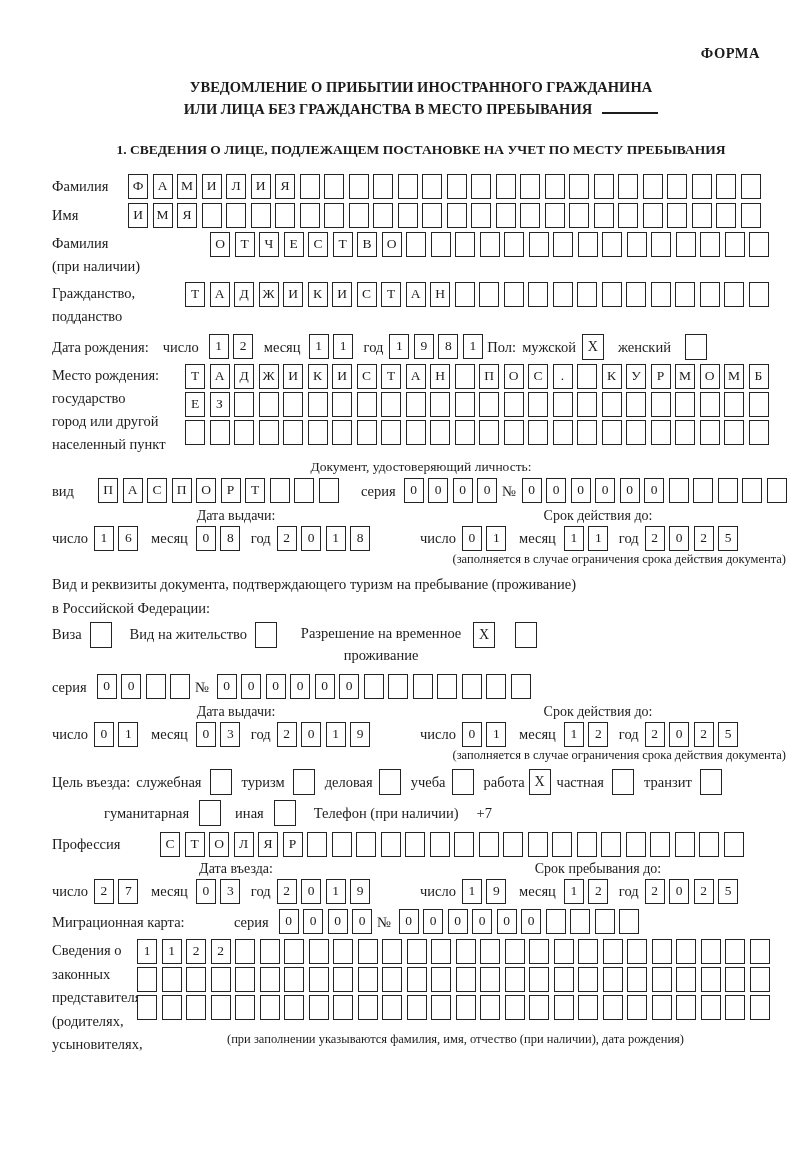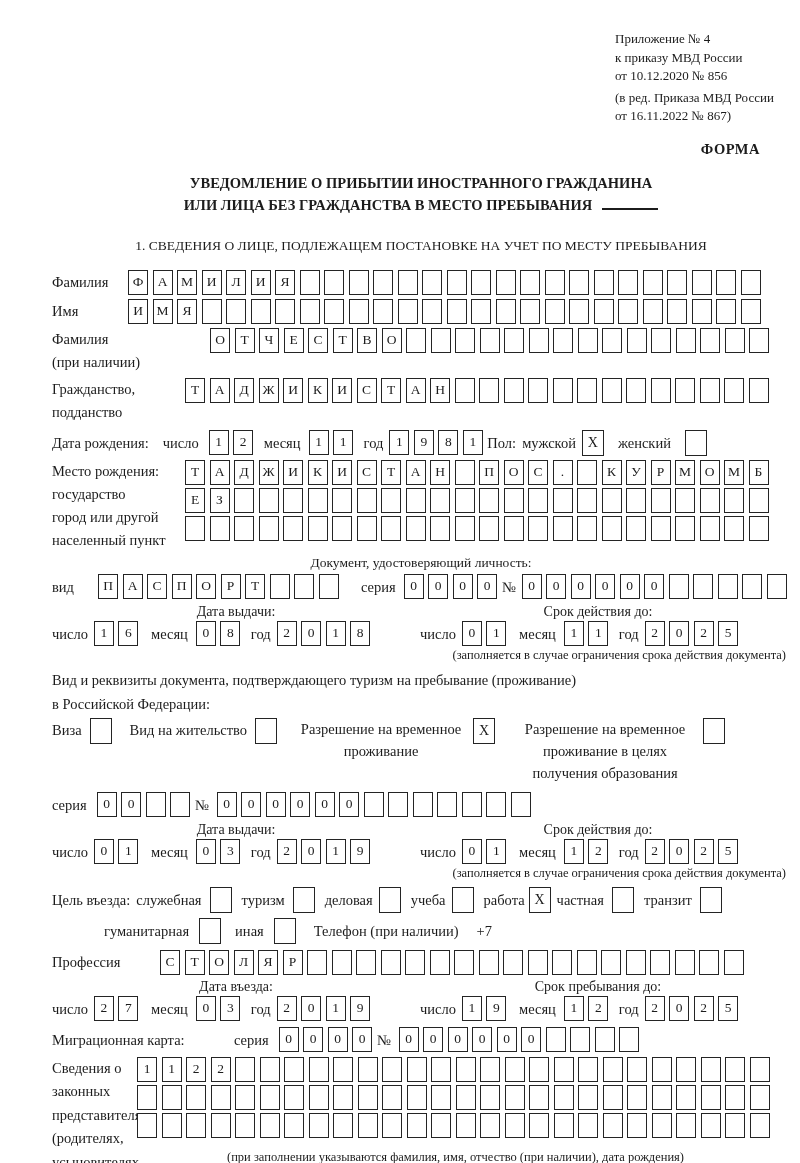--- a/index.html
+++ b/index.html
@@ -7,21 +7,21 @@
   body{width:800px;height:1163px;font-family:"Liberation Serif","DejaVu Serif",serif;color:#1c1c1c}
   .page{position:relative;width:800px;height:1163px;padding:30px 10px 0 52px;overflow:hidden;background:#fff}
 
   .hdr{margin-left:563px;font-size:13px;line-height:18.5px}
   .hdr-rev{margin-top:3px}
   .forma{margin-top:15px;text-align:right;padding-right:30px;font-weight:bold;font-size:14.5px;letter-spacing:.5px}
 
   .title{margin-top:14px;text-align:center;font-weight:bold;font-size:14.5px;line-height:22px}
   .title-underline{display:inline-block;width:56px;border-bottom:2px solid #1c1c1c;height:12px;margin-left:10px}
 
-  .sec-heading{margin-top:22px;text-align:center;font-weight:normal;font-size:13.5px}
+  .sec-heading{margin-top:22px;text-align:center;font-weight:bold;font-size:13.5px}
 
   .cell{display:inline-block;width:20px;height:25px;border:1.6px solid #242424;margin-right:4.5px;text-align:center;font-size:13.5px;line-height:22px;vertical-align:top;background:#fff}
   .boxes{white-space:nowrap;display:inline-block}
   .checkbox{display:inline-block;width:22px;height:26px;border:1.6px solid #242424;text-align:center;font-size:14px;line-height:23px;vertical-align:top;background:#fff}
 
   .row{display:flex;align-items:flex-start;margin-top:4px}
   .lbl{font-size:14.5px;line-height:25px;flex-shrink:0}
   .lbl-col{font-size:14.5px;line-height:23px;flex-shrink:0}
   .w76{width:76px}.w158{width:158px}.w133{width:133px}
 
@@ -49,29 +49,20 @@
   .rep{display:flex;align-items:flex-start;margin-top:4px}
   .rep-labels{width:85px;font-size:14.5px;line-height:23.5px;flex-shrink:0}
   .rep-cells .boxes{display:block;margin-bottom:3px}
   .rep-note{font-size:12.5px;text-align:center;margin-top:12px}
 </style>
 </head>
 <body>
 
 <div class="page">
 
-  <div class="hdr">
-    <div>Приложение № 4</div>
-    <div>к приказу МВД России</div>
-    <div>от 10.12.2020 № 856</div>
-    <div class="hdr-rev">
-      <div>(в ред. Приказа МВД России</div>
-      <div>от 16.11.2022 № 867)</div>
-    </div>
-  </div>
   <div class="forma">ФОРМА</div>
 
   <div class="title">
     <div>УВЕДОМЛЕНИЕ О ПРИБЫТИИ ИНОСТРАННОГО ГРАЖДАНИНА</div>
     <div><span>ИЛИ ЛИЦА БЕЗ ГРАЖДАНСТВА В МЕСТО ПРЕБЫВАНИЯ</span><span class="title-underline"></span></div>
   </div>
 
   <div class="sec-heading">1. СВЕДЕНИЯ О ЛИЦЕ, ПОДЛЕЖАЩЕМ ПОСТАНОВКЕ НА УЧЕТ ПО МЕСТУ ПРЕБЫВАНИЯ</div>
 
   <div class="row" style="margin-top:16px">
@@ -177,21 +168,20 @@
     </span>
     <span class="opt" style="margin-left:18px">
       <span class="opt-label">Вид на жительство</span>
       <span class="checkbox"></span>
     </span>
     <span class="opt" style="margin-left:20px">
       <span class="opt-label c2">Разрешение на временное проживание</span>
       <span class="checkbox">X</span>
     </span>
     <span class="opt" style="margin-left:20px">
-      <span class="opt-label c3">Разрешение на временное проживание в целях получения образования</span>
       <span class="checkbox"></span>
     </span>
   </div>
 
   <div class="inline-row" style="margin-top:8px">
     <span class="lbl" style="margin-right:10px">серия</span>
     <span class="boxes"><span class="cell">0</span><span class="cell">0</span><span class="cell"></span><span class="cell"></span></span>
     <span class="lbl" style="margin-right:8px">№</span>
     <span class="boxes"><span class="cell">0</span><span class="cell">0</span><span class="cell">0</span><span class="cell">0</span><span class="cell">0</span><span class="cell">0</span><span class="cell"></span><span class="cell"></span><span class="cell"></span><span class="cell"></span><span class="cell"></span><span class="cell"></span><span class="cell"></span></span>
   </div>

